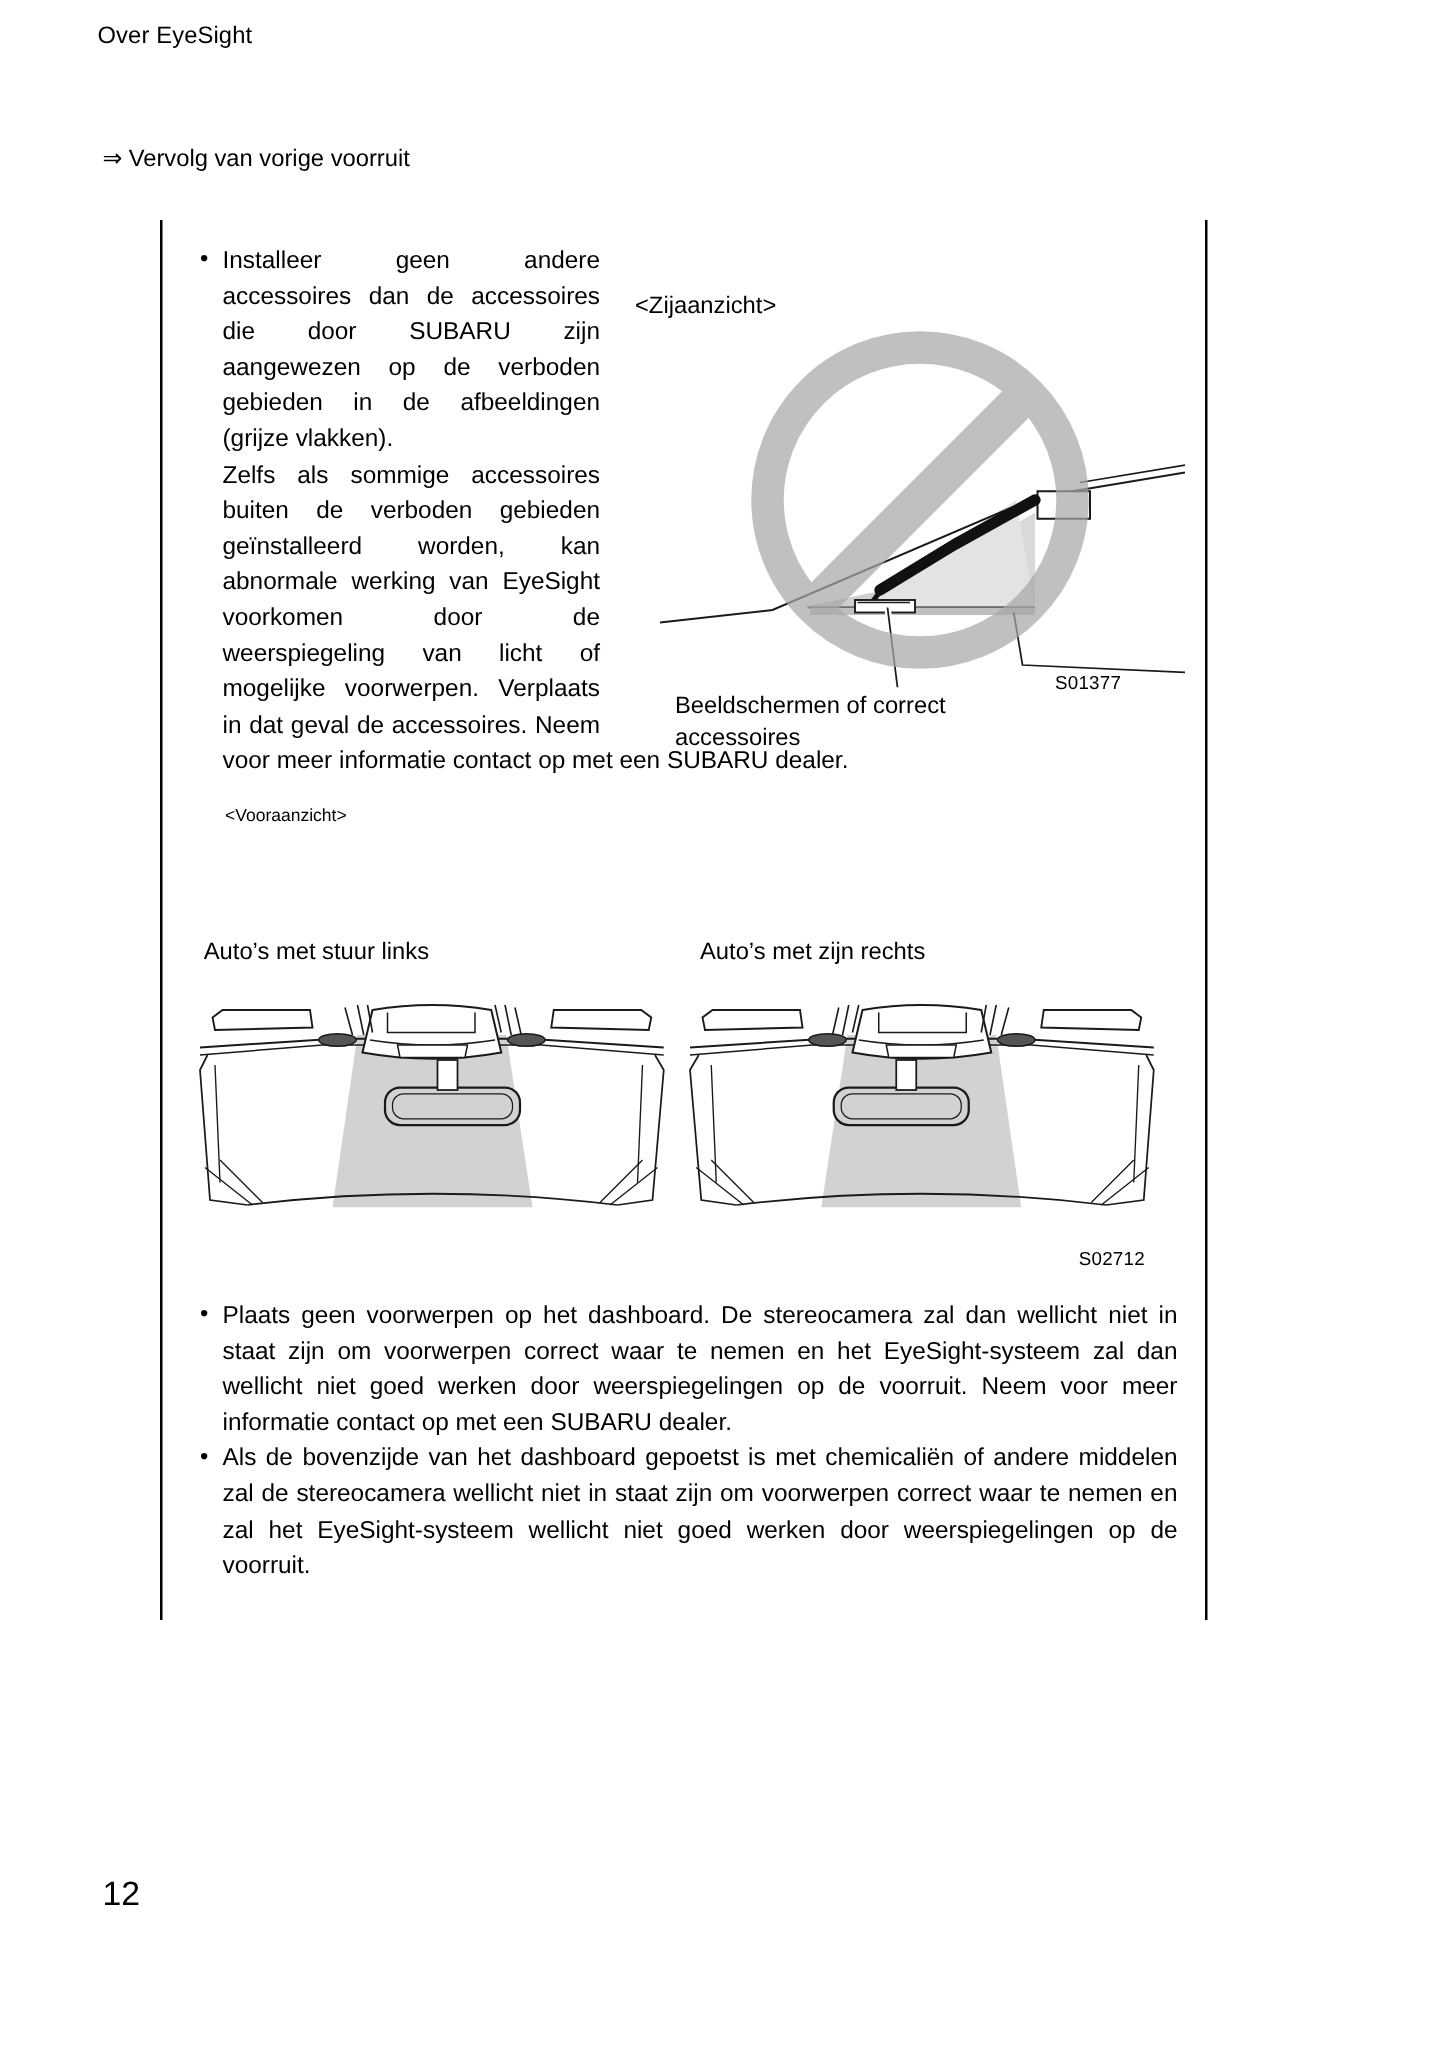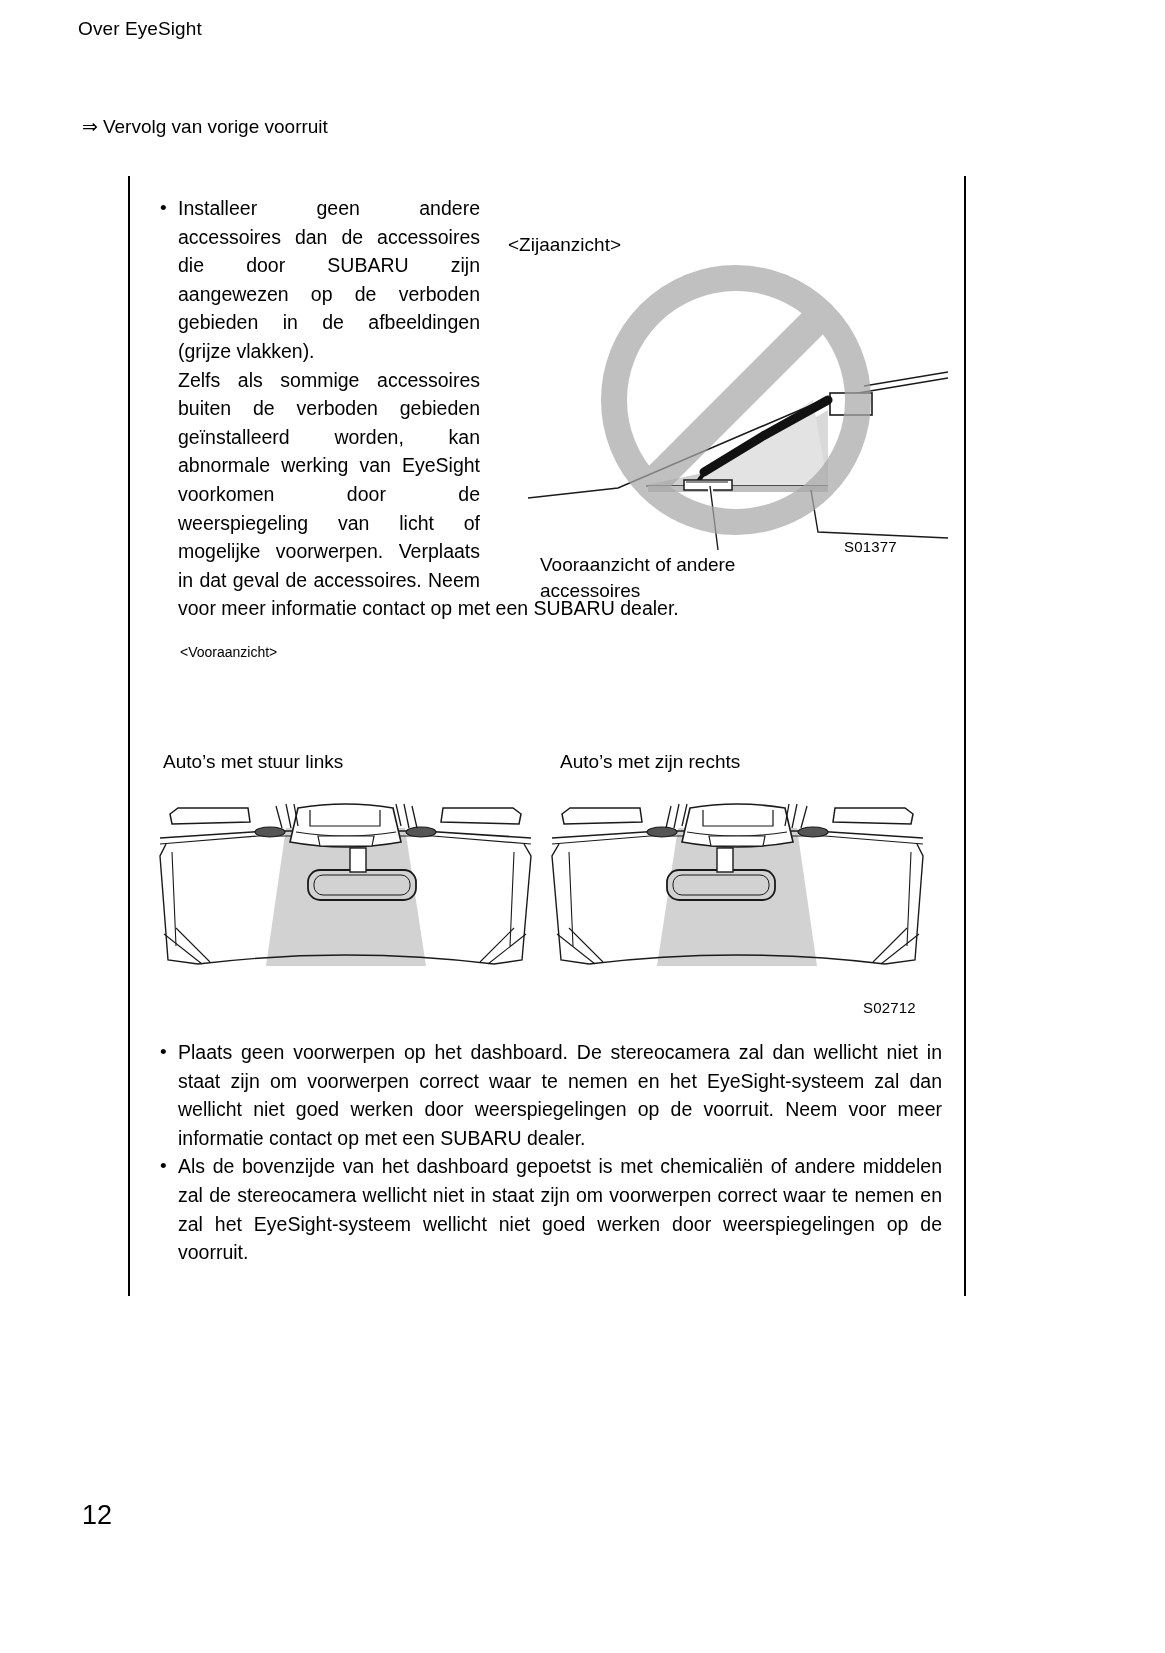--- a/index.html
+++ b/index.html
@@ -239,21 +239,21 @@
       <path d="M 182 226 L 190 290" fill="none" stroke="#1a1a1a" stroke-width="1.4"></path>
 
       <path d="M 283 230 L 290 272 L 420 278" fill="none" stroke="#1a1a1a" stroke-width="1.4"></path>
 
       <g opacity="0.72">
         <circle cx="208" cy="140" r="122" fill="none" stroke="#a8a8a8" stroke-width="26"></circle>
         <rect x="193" y="10" width="30" height="262" fill="#a8a8a8" transform="rotate(45 208 140)"></rect>
       </g>
     </svg>
 
-    <div class="sideview-caption">Vooraanzicht of andere accessoires</div>
+    <div class="sideview-caption">Beeldschermen of correct accessoires</div>
 
     <div class="fig-id-side">S01377</div>
   </div>
 
   <div class="frontview-label">&lt;Vooraanzicht&gt;</div>
 
   <div class="sub-label-left">Auto’s met stuur links</div>
   <div class="sub-label-right">Auto’s met zijn rechts</div>
 
   <svg class="front-art-left" viewBox="0 0 375 170">

